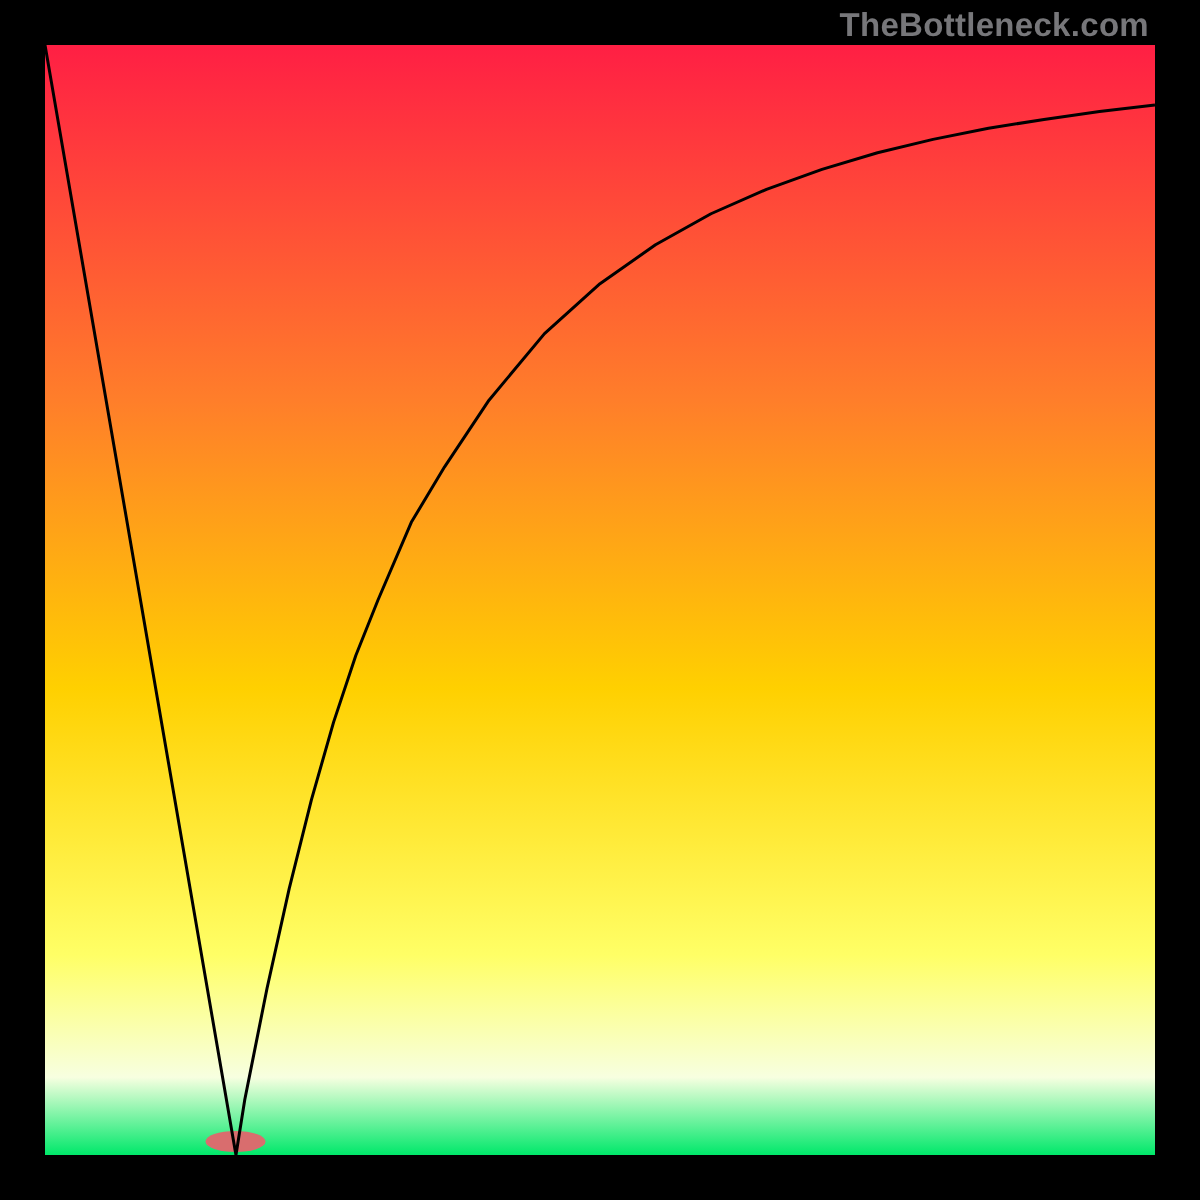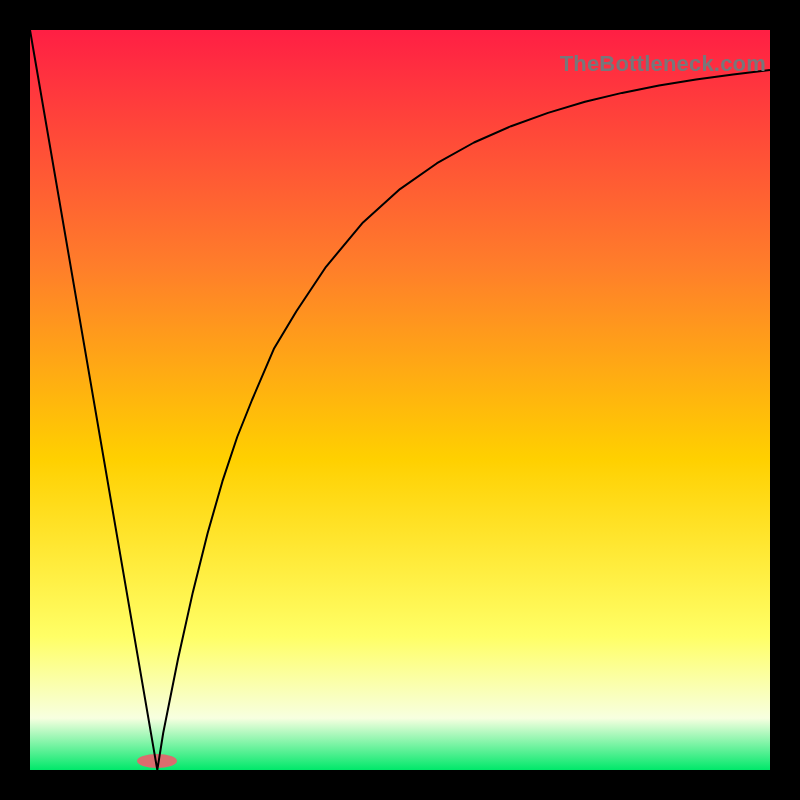--- a/index.html
+++ b/index.html
@@ -25,21 +25,20 @@
   }
   .watermark {
     position: absolute;
     top: 4px;
     right: 34px;
     font-family: Arial, Helvetica, sans-serif;
     font-size: 22px;
     font-weight: bold;
     color: #77777a;
     letter-spacing: 0.2px;
-    margin-top: 47px;
   }
   svg {
     display: block;
   }
 </style>
 </head>
 <body>
 
 <div class="frame">
   <div class="plot-area">

